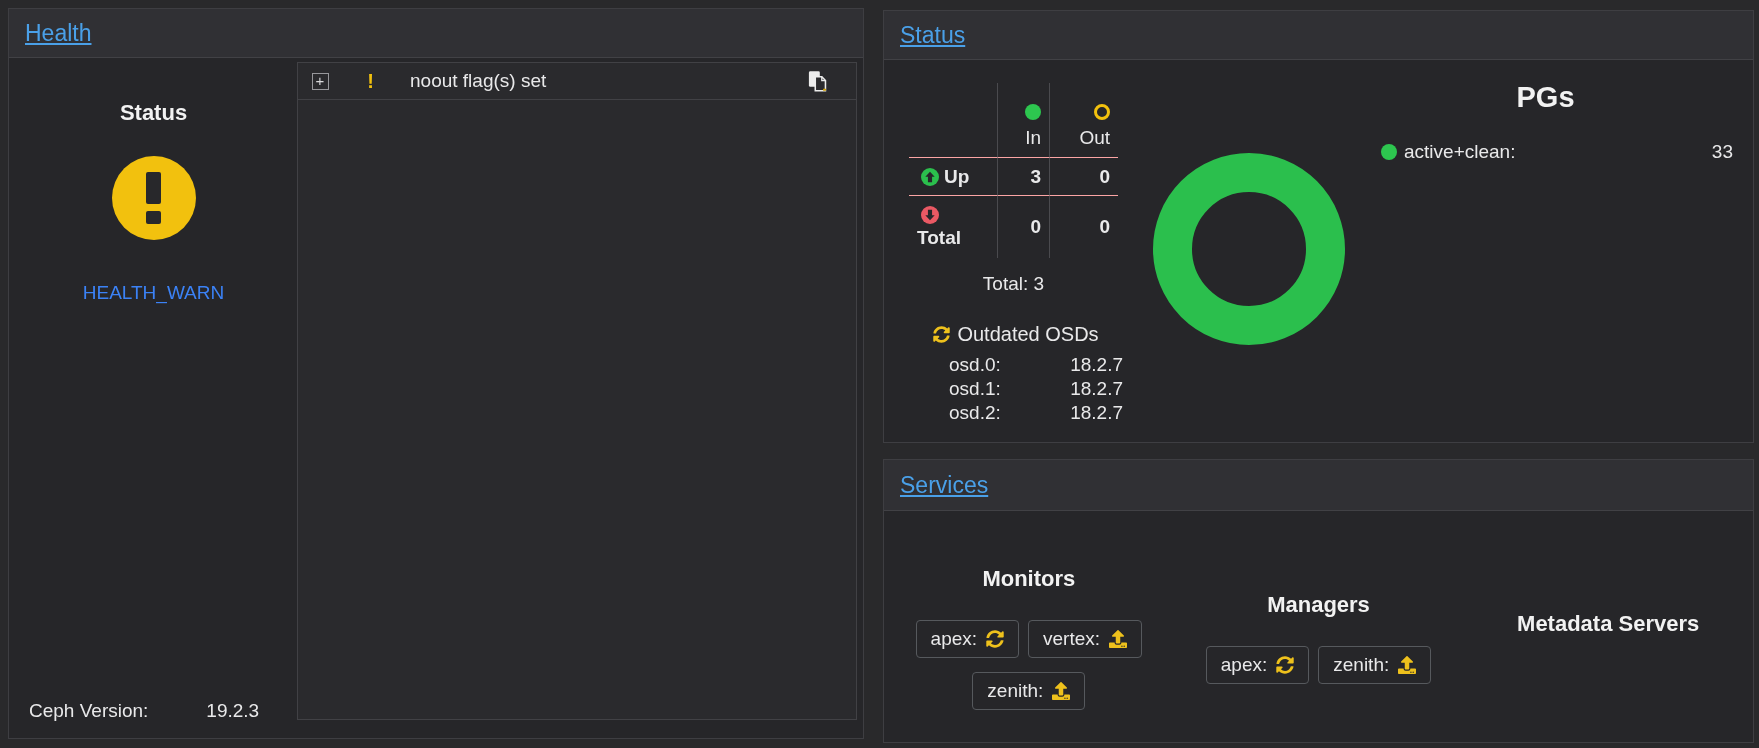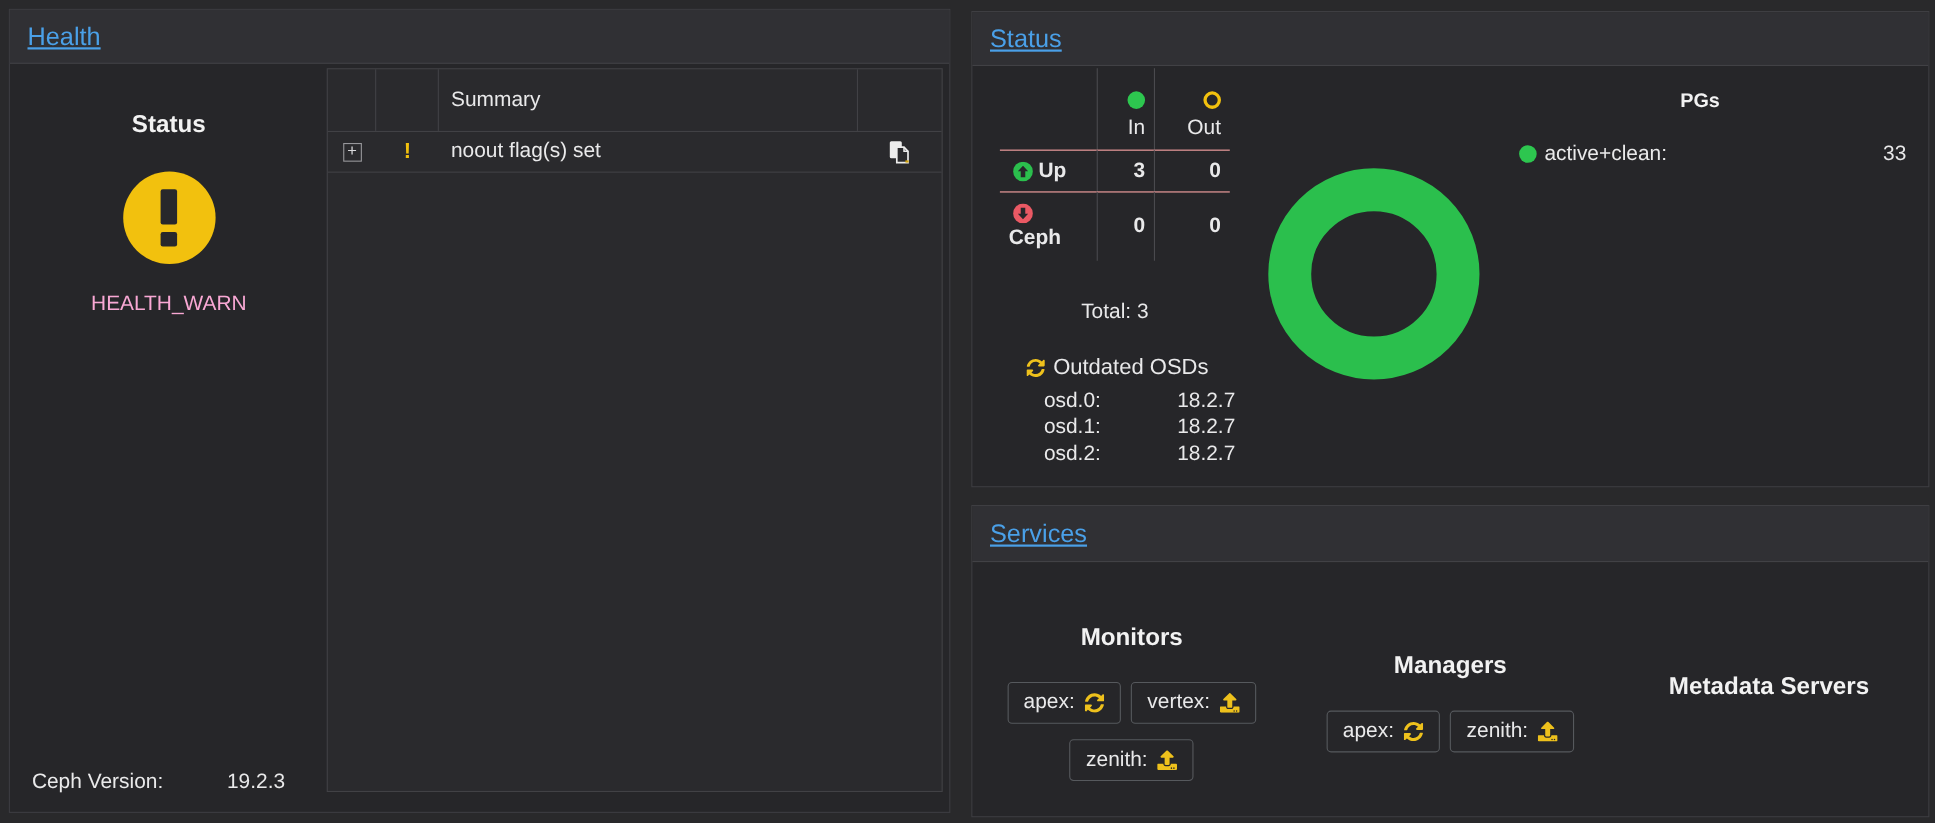--- a/index.html
+++ b/index.html
@@ -32,21 +32,21 @@
 
   .status-col { position:absolute; left:0; top:0; width:289px; height:100%; text-align:center; }
   .status-heading { margin-top:42px; font-size:22px; font-weight:bold; color:#f2f2f2; }
   .warn-circle {
     width:84px; height:84px; border-radius:50%;
     background:#f2c10e; margin:30px auto 0;
     display:flex; flex-direction:column; align-items:center; justify-content:center;
   }
   .excl-bar { width:15px; height:32px; background:#28282b; border-radius:2px; }
   .excl-dot { width:15px; height:13px; background:#28282b; border-radius:2px; margin-top:7px; }
-  .health-status-text { margin-top:26px; font-size:19px; color:#f9a8d4; }
+  .health-status-text { margin-top:42px; font-size:19px; color:#3b82f6; }
   .version-row { position:absolute; left:20px; bottom:16px; font-size:19px; display:flex; }
   .version-value { margin-left:58px; }
 
   .health-table {
     position:absolute; left:288px; top:4px; width:560px; height:658px;
     border:1px solid #414145; background:#2a2a2d;
   }
   .ht-header { display:flex; height:57px; border-bottom:1px solid #414145; }
   .ht-header .hcell { border-right:1px solid #414145; display:flex; align-items:center; }
   .ht-header .hcell:last-child { border-right:none; }
@@ -60,21 +60,21 @@
     font-size:15px; line-height:14px; text-align:center; cursor:pointer;
   }
   .sev-warn { color:#f2c10e; font-weight:bold; font-size:20px; }
   .copy-btn { cursor:pointer; display:flex; }
 
   
   #status-panel { left:883px; top:10px; width:871px; height:433px; }
   #status-panel .panel-body { height:380px; }
 
   .osd-grid {
-    position:absolute; left:25px; top:2px;
+    position:absolute; left:25px; top:23px;
     display:grid;
     grid-template-columns:88px 52px 69px;
     grid-template-rows:74px 38px 63px;
     font-size:19px;
   }
   .osd-grid .bl { border-left:1px solid #4a4a4e; }
   .osd-grid .bt { border-top:1px solid #fca5a5;font-weight:bold; }
   .oc { display:flex; align-items:center; }
   .oc.hdr { flex-direction:column; justify-content:flex-end; align-items:flex-end; padding:0 8px 8px 0; gap:7px; }
   .oc.lbl { padding-left:12px; gap:5px; }
@@ -90,21 +90,21 @@
   .outdated-list { margin-top:7px; font-size:19px; }
   .outdated-item { display:flex; justify-content:space-between; line-height:24px;margin-left:40px; }
 
   .donut {
     position:absolute; left:269px; top:93px;
     width:192px; height:192px; border-radius:50%;
     border:39px solid #2bbf4d;
   }
 
   .pgs-block { position:absolute; right:20px; top:21px; width:375px; }
-  .pgs-title { text-align:center; font-weight:bold; font-size:18px; color:#f2f2f2; }
+  .pgs-title { text-align:center; font-weight:bold; font-size:29px; color:#f2f2f2; }
   .pgs-legend-row { margin-top:27px; display:flex; align-items:center; font-size:19px; padding-left:23px; }
   .legend-label { margin-left:7px; }
   .legend-value { margin-left:auto; }
 
   
   #services-panel { left:883px; top:459px; width:871px; height:284px; }
   #services-panel .panel-header { height:51px; }
   #services-panel .panel-body { display:flex; padding-top:23px; height:230px; }
   .svc-col { flex:1; display:flex; flex-direction:column; align-items:center;justify-content:center; }
   .svc-heading { font-size:22px; font-weight:bold; color:#f2f2f2; }
@@ -142,26 +142,20 @@
         <div class="excl-dot"></div>
       </div>
       <div class="health-status-text">HEALTH_WARN</div>
       <div class="version-row">
         <span>Ceph Version:</span>
         <span class="version-value">19.2.3</span>
       </div>
     </div>
 
     <div class="health-table">
-      <div class="ht-header">
-        <div class="hcell col-expand"></div>
-        <div class="hcell col-sev"></div>
-        <div class="hcell col-summary">Summary</div>
-        <div class="hcell col-copy"></div>
-      </div>
       <div class="ht-row">
         <div class="col-expand">
           <div class="expand-box"><span>+</span></div>
         </div>
         <div class="col-sev">
           <span class="sev-warn">!</span>
         </div>
         <div class="col-summary">noout flag(s) set</div>
         <div class="col-copy">
           <span class="copy-btn">
@@ -208,21 +202,21 @@
       <div class="oc val bl bt">3</div>
       <div class="oc val bl bt">0</div>
 
       <div class="oc lbl2 bt">
         <span class="icon-wrap">
           <svg width="18" height="18" viewBox="0 0 20 20">
               <circle cx="10" cy="10" r="10" fill="#ea5964"></circle>
               <path d="M10 15.8L4.8 10.4h2.9V4.2h4.6v6.2h2.9z" fill="#26262a"></path>
             </svg>
         </span>
-        <span>Ceph</span>
+        <span>Total</span>
       </div>
       <div class="oc val bl bt">0</div>
       <div class="oc val bl bt">0</div>
     </div>
 
     <div class="osd-total">Total: 3</div>
 
     <div class="outdated">
       <div class="outdated-heading">
         <svg width="17" height="17" viewBox="0 0 512 512" class="gold-svg">

